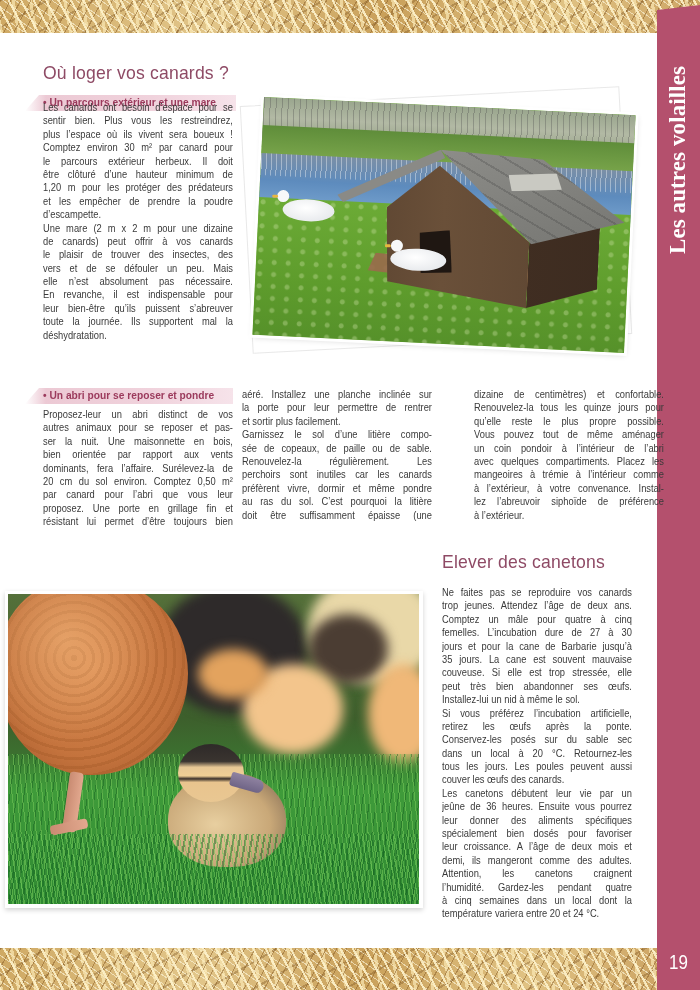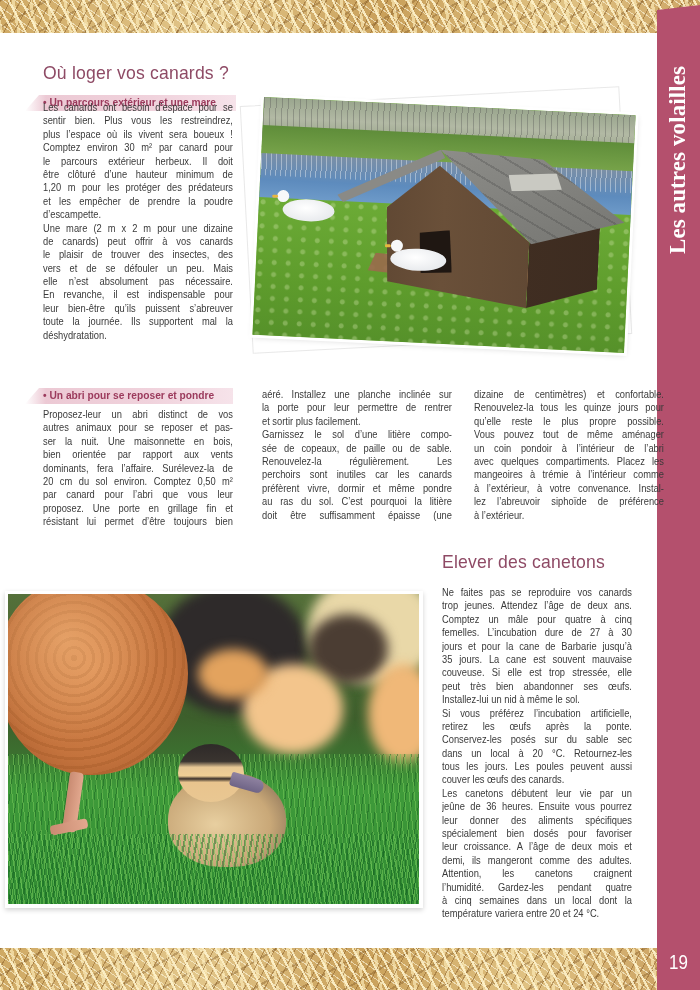--- a/index.html
+++ b/index.html
@@ -232,21 +232,21 @@
       <div class="ln">autres animaux pour se reposer et pas-</div>
       <div class="ln">ser la nuit. Une maisonnette en bois,</div>
       <div class="ln">bien orientée par rapport aux vents</div>
       <div class="ln">dominants, fera l’affaire. Surélevez-la de</div>
       <div class="ln">20 cm du sol environ. Comptez 0,50 m²</div>
       <div class="ln">par canard pour l’abri que vous leur</div>
       <div class="ln">proposez. Une porte en grillage fin et</div>
       <div class="ln">résistant lui permet d’être toujours bien</div>
     </div>
 </div>
-<div class="col" style="left:242px; top:388px;margin-left:20px;">
+<div class="col" style="left:242px; top:388px;">
   <div class="colin">
       <div class="ln">aéré. Installez une planche inclinée sur</div>
       <div class="ln">la porte pour leur permettre de rentrer</div>
       <div class="ln last">et sortir plus facilement.</div>
       <div class="ln">Garnissez le sol d’une litière compo-</div>
       <div class="ln">sée de copeaux, de paille ou de sable.</div>
       <div class="ln">Renouvelez-la régulièrement. Les</div>
       <div class="ln">perchoirs sont inutiles car les canards</div>
       <div class="ln">préfèrent vivre, dormir et même pondre</div>
       <div class="ln">au ras du sol. C’est pourquoi la litière</div>

